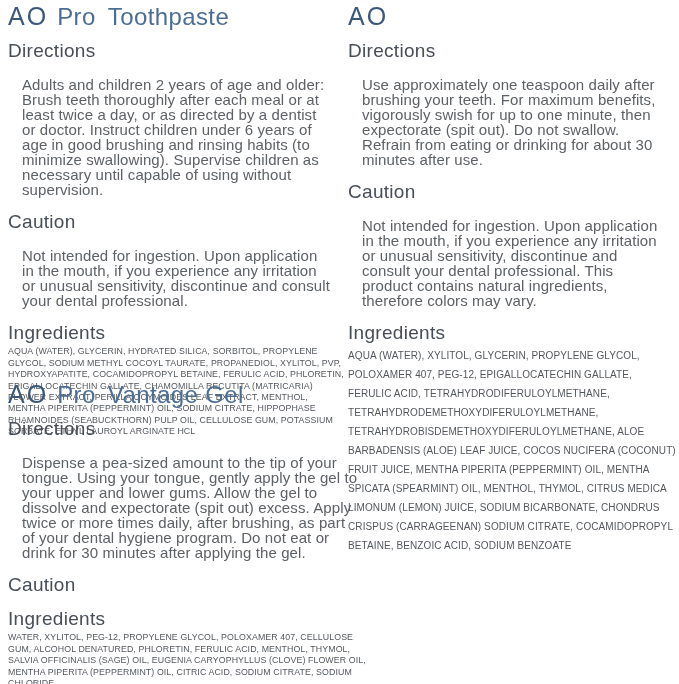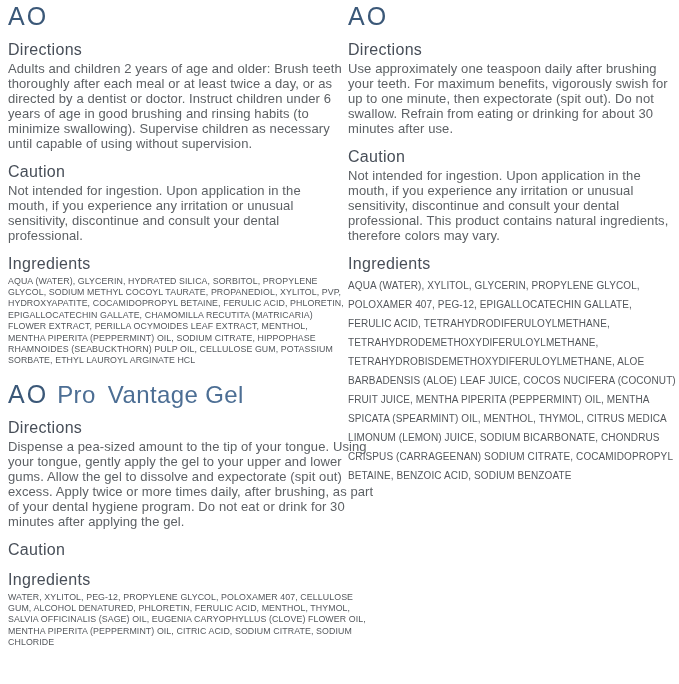--- a/index.html
+++ b/index.html
@@ -38,52 +38,56 @@
   .product-name {
     margin-left: 9px;
     font-size: 24px;
     color: #4c6e94;
     letter-spacing: 0.4px;
     font-weight: 400;
   }
   .product-name .name-part + .name-part { margin-left: 5px; }
 
   .section-heading {
-    font-size: 16px;
+    font-size: 19px;
     font-weight: 400;
     color: #474e58;
     letter-spacing: 0.3px;
     margin: 11px 0 2px 0;
     line-height: 1.2;
   }
   .body-text {
-    font-size: 13px;
+    font-size: 15px;
     line-height: 15px;
     color: #5d6165;
-    margin: 0;
+    margin: 14px;
     letter-spacing: 0.1px;
   }
   .ingredients-text {
     font-size: 8.8px;
     line-height: 11.4px;
     color: #53575c;
     margin: 2px 0 0 0;
     letter-spacing: 0.1px;
   }
   #panel-rinse .ingredients-text {
     font-size: 10px;
     line-height: 19px;
   }
 </style>
 </head>
 <body>
 
 <section class="panel" id="panel-toothpaste">
   <div class="logo-row">
     <span class="brand-logo">AO</span>
+    <span class="product-name">
+      <span class="name-part">Pro</span>
+      <span class="name-part">Toothpaste</span>
+    </span>
   </div>
   <h2 class="section-heading">Directions</h2>
   <p class="body-text">Adults and children 2 years of age and older: Brush teeth thoroughly after each meal or at least twice a day, or as directed by a dentist or doctor. Instruct children under 6 years of age in good brushing and rinsing habits (to minimize swallowing). Supervise children as necessary until capable of using without supervision.</p>
   <h2 class="section-heading">Caution</h2>
   <p class="body-text">Not intended for ingestion. Upon application in the mouth, if you experience any irritation or unusual sensitivity, discontinue and consult your dental professional.</p>
   <h2 class="section-heading">Ingredients</h2>
   <p class="ingredients-text">AQUA (WATER), GLYCERIN, HYDRATED SILICA, SORBITOL, PROPYLENE GLYCOL, SODIUM METHYL COCOYL TAURATE, PROPANEDIOL, XYLITOL, PVP, HYDROXYAPATITE, COCAMIDOPROPYL BETAINE, FERULIC ACID, PHLORETIN, EPIGALLOCATECHIN GALLATE, CHAMOMILLA RECUTITA (MATRICARIA) FLOWER EXTRACT, PERILLA OCYMOIDES LEAF EXTRACT, MENTHOL, MENTHA PIPERITA (PEPPERMINT) OIL, SODIUM CITRATE, HIPPOPHASE RHAMNOIDES (SEABUCKTHORN) PULP OIL, CELLULOSE GUM, POTASSIUM SORBATE, ETHYL LAUROYL ARGINATE HCL</p>
 </section>
 
 <section class="panel" id="panel-rinse">

